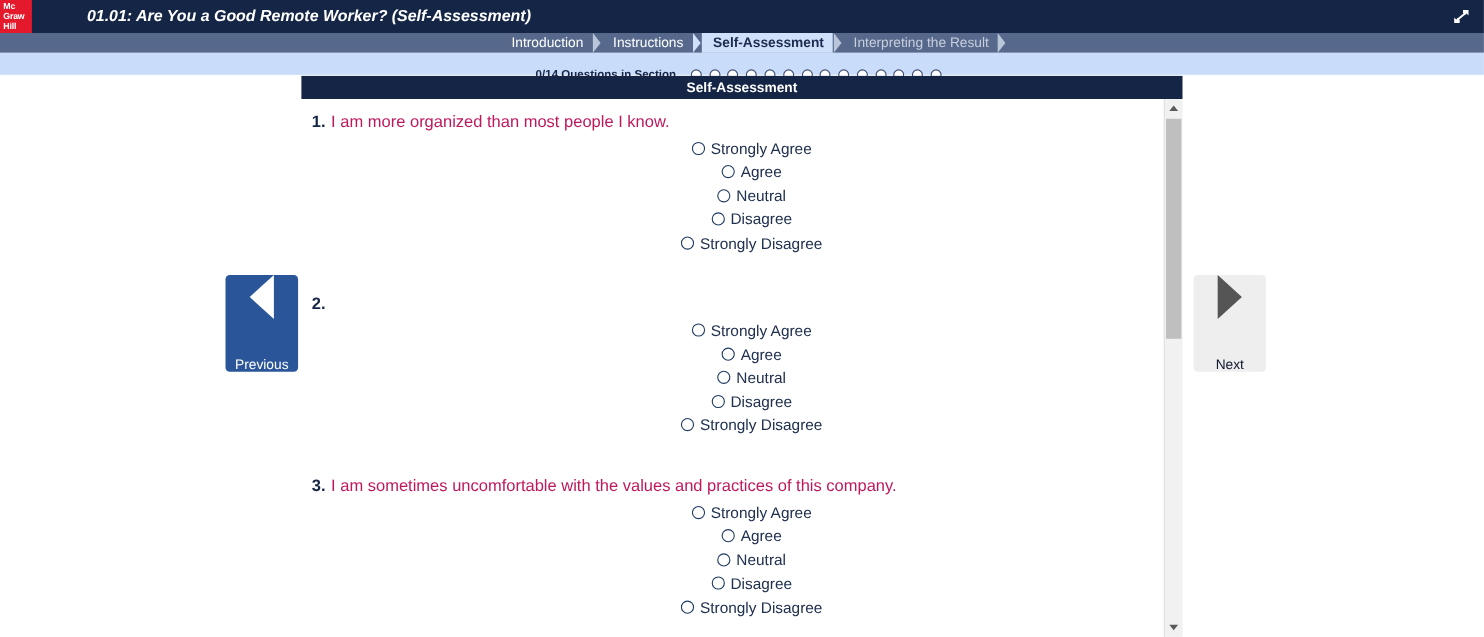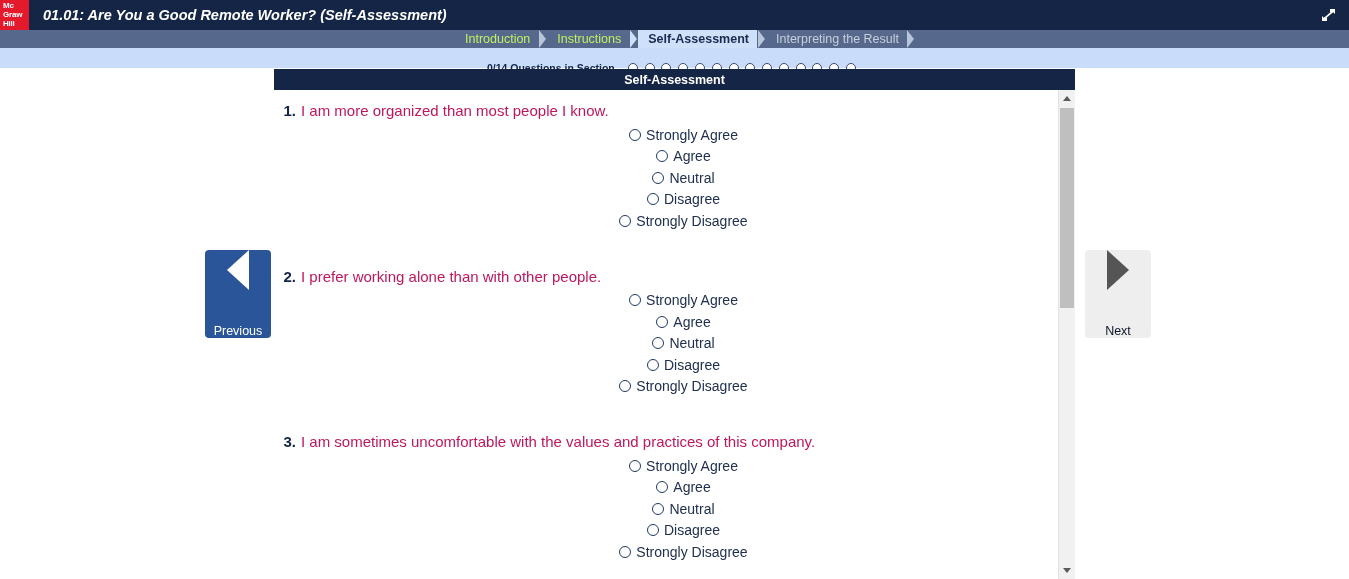--- a/index.html
+++ b/index.html
@@ -12,20 +12,21 @@
   }
 
   
   .titlebar {
     position: absolute;
     top: 0; left: 0;
     width: 1349px; height: 30px;
     background: #142546;
     display: flex;
     align-items: center;
+    gap: 36px;
   }
   .logo {
     width: 29px; height: 30px;
     background: #e4192c;
     color: #ffffff;
     font-size: 8px;
     font-weight: bold;
     line-height: 9.2px;
     padding: 1px 0 0 3px;
     letter-spacing: -0.2px;
@@ -57,21 +58,21 @@
     left: 455px; top: 0;
     height: 18px;
     display: flex;
     align-items: stretch;
   }
   .tab {
     position: relative;
     display: flex;
     align-items: center;
     font-size: 12.5px;
-    color: #bef264;
+    color: #ffffff;
     padding: 0 8px 0 10px;
     white-space: nowrap;
     line-height: 18px;
   }
   .tab.active {
     background: #cfe0fb;
     color: #1b2a4e;
     font-weight: bold;
   }
   .tab.upcoming { color: #c8cedb; }
@@ -374,21 +375,20 @@
         <label class="option">
           <span class="radio"></span>
           <span class="opt-label">Strongly Disagree</span>
         </label>
       </div>
     </div>
 
     <div class="question-block">
       <div class="q-row">
         <div class="q-num">2.</div>
-        <div class="q-text">I prefer working alone than with other people.</div>
       </div>
       <div class="options">
         <label class="option">
           <span class="radio"></span>
           <span class="opt-label">Strongly Agree</span>
         </label>
         <label class="option">
           <span class="radio"></span>
           <span class="opt-label">Agree</span>
         </label>

